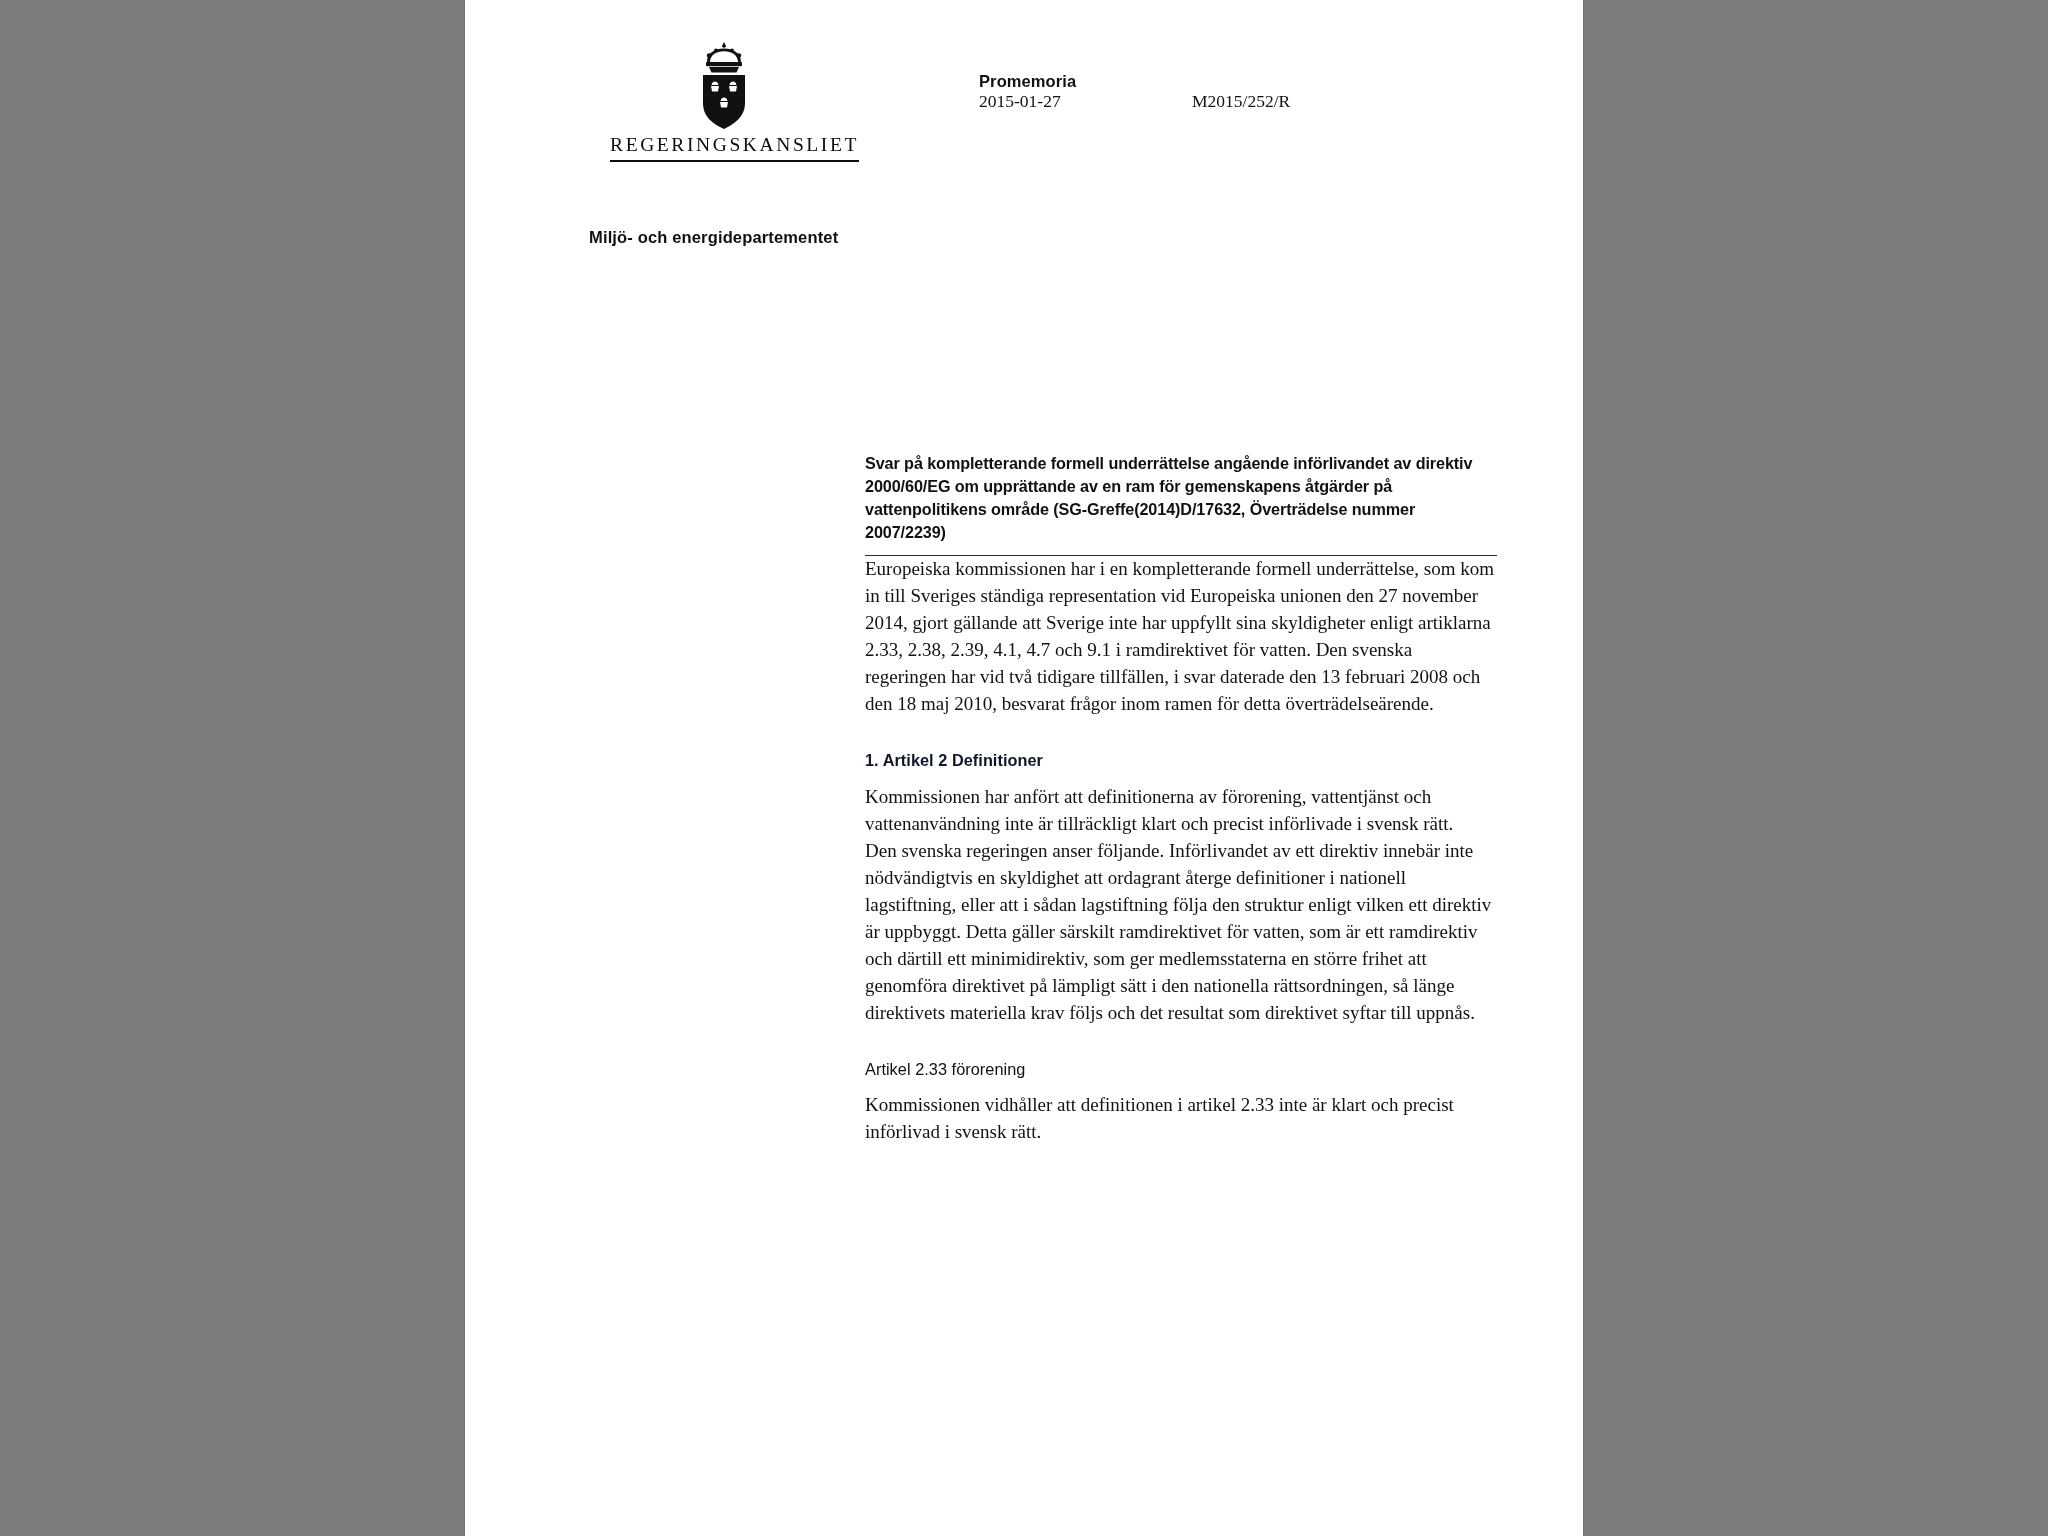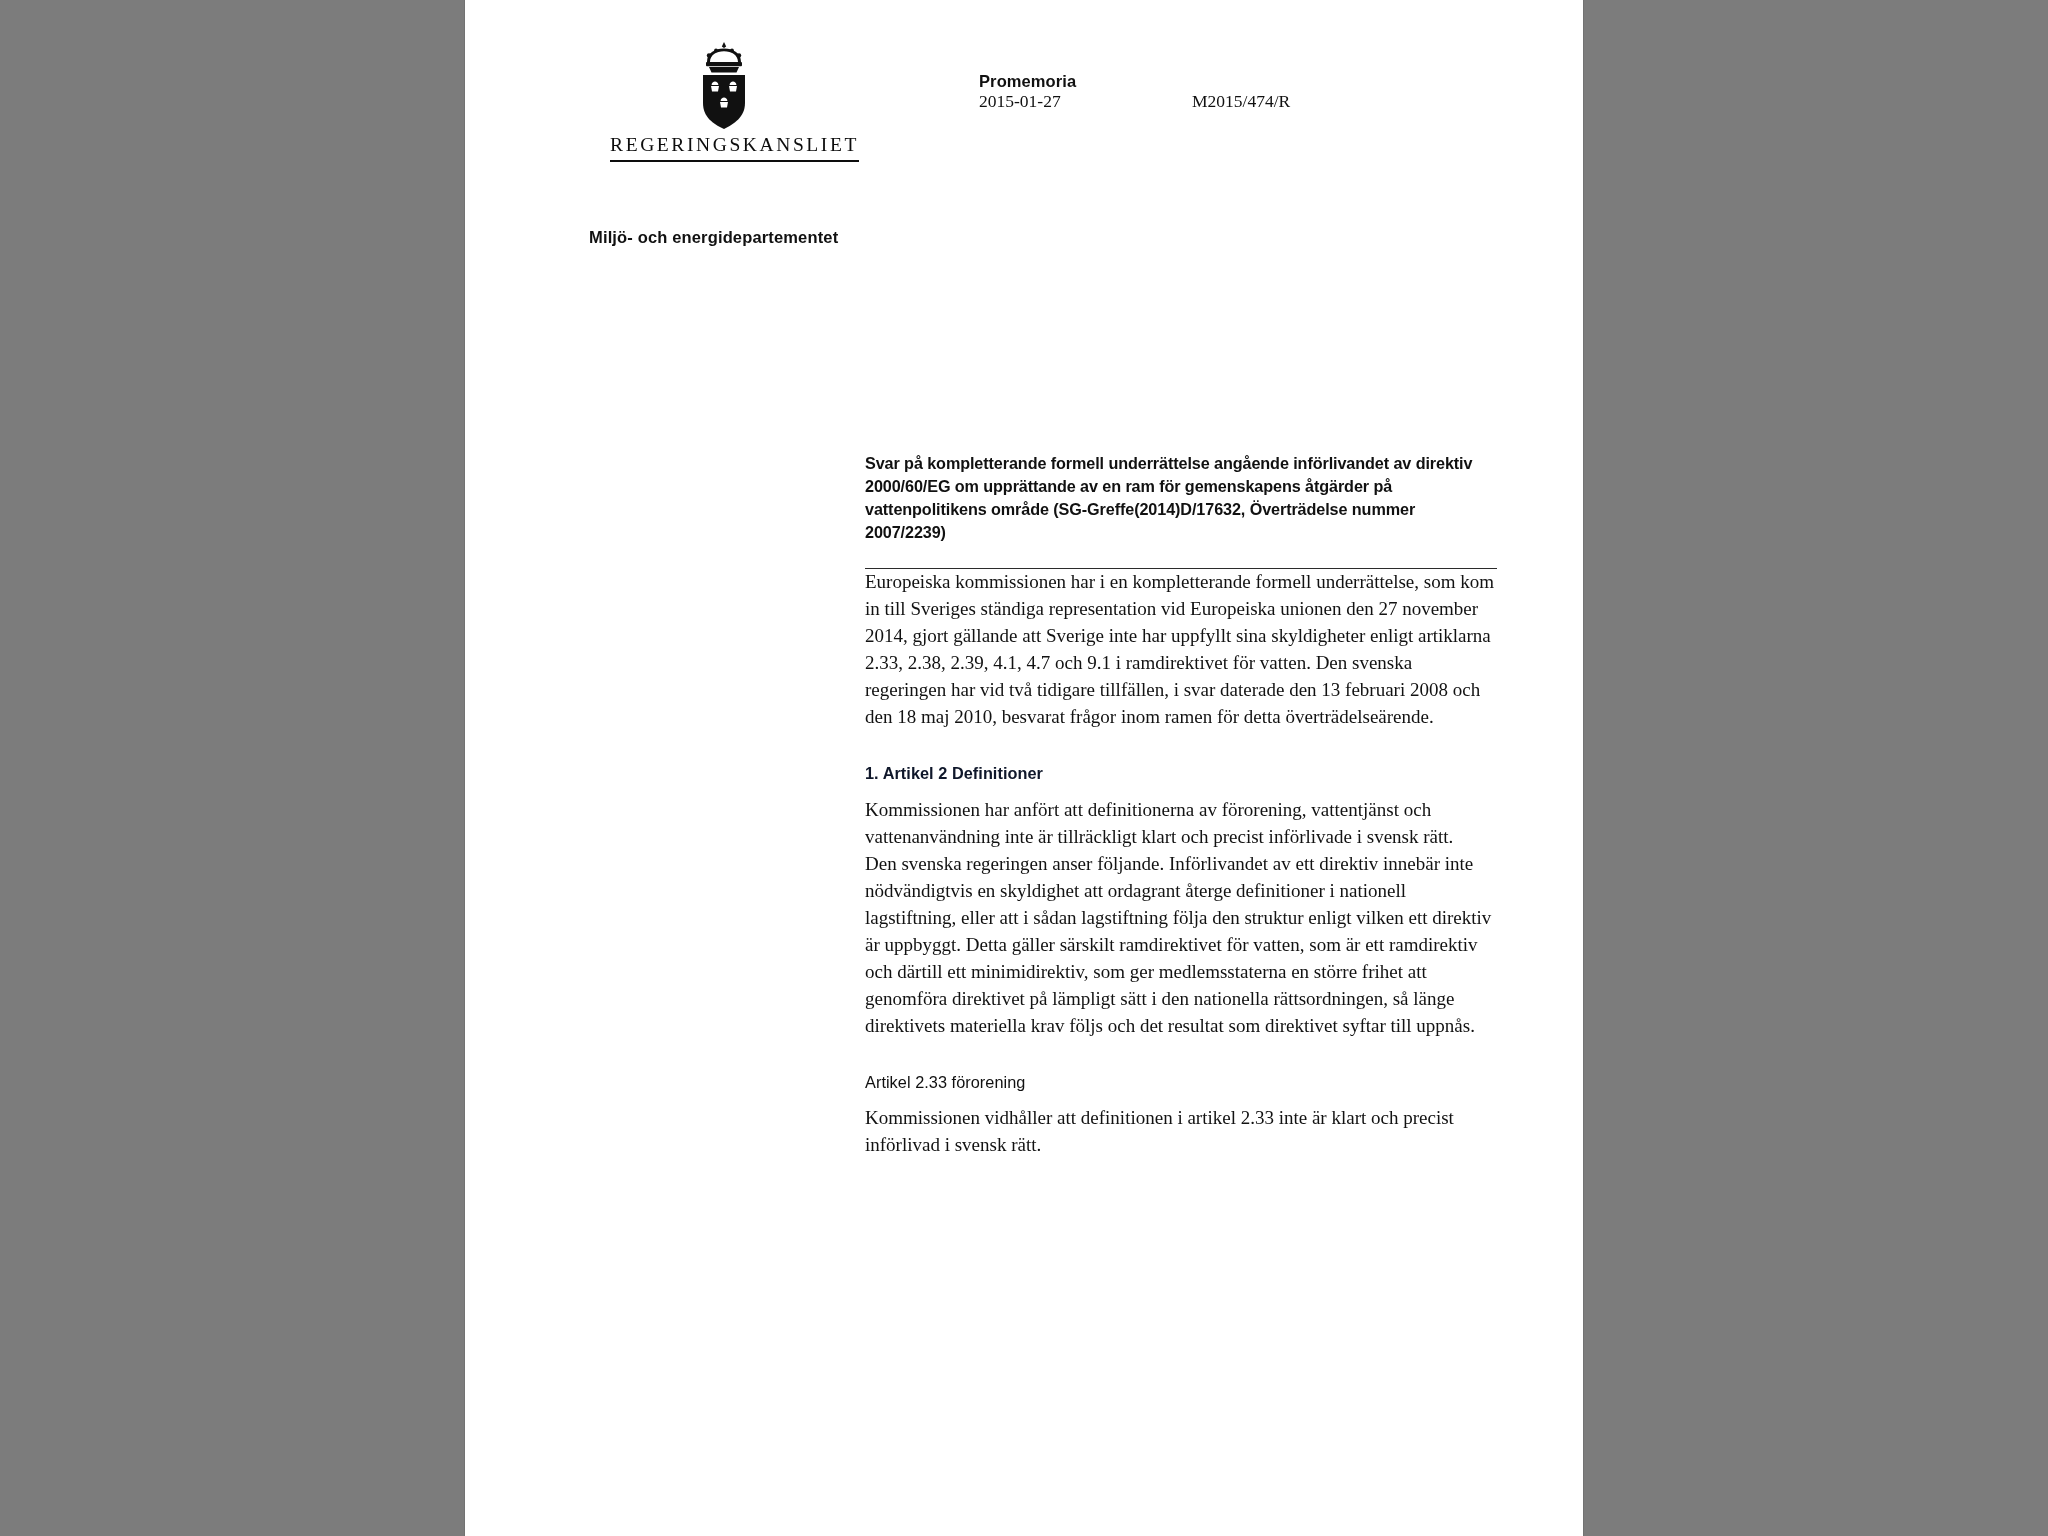--- a/index.html
+++ b/index.html
@@ -105,21 +105,21 @@
     top: 452px;
     width: 632px;
   }
   .doc-title {
     font-family: "Liberation Sans", sans-serif;
     font-size: 16.2px;
     font-weight: bold;
     line-height: 1.42;
     color: #111;
     letter-spacing: -0.1px;
-    padding-bottom: 24px;
+    padding-bottom: 11px;
     border-bottom: 1.4px solid #2b2b2b;
     margin: 0;
   }
   p.para {
     font-family: "Liberation Serif", serif;
     font-size: 19px;
     line-height: 1.42;
     color: #121212;
     margin: 0;
     text-align: left;
@@ -176,21 +176,21 @@
               </g>
             </svg>
           </div>
           <div class="logo-text">REGERINGSKANSLIET</div>
         </div>
 
         <div class="meta-block">
           <div class="meta-title">Promemoria</div>
           <div class="meta-row">
             <span class="meta-date">2015-01-27</span>
-            <span class="meta-ref">M2015/474/R</span>
+            <span class="meta-ref">M2015/252/R</span>
           </div>
         </div>
       </div>
 
       <div class="dept">Miljö- och energidepartementet</div>
 
       <div class="body-block">
 
         <h1 class="doc-title">Svar på kompletterande formell underrättelse angående införlivandet av direktiv 2000/60/EG om upprättande av en ram för gemenskapens åtgärder på vattenpolitikens område (SG-Greffe(2014)D/17632, Överträdelse nummer 2007/2239)</h1>
 

